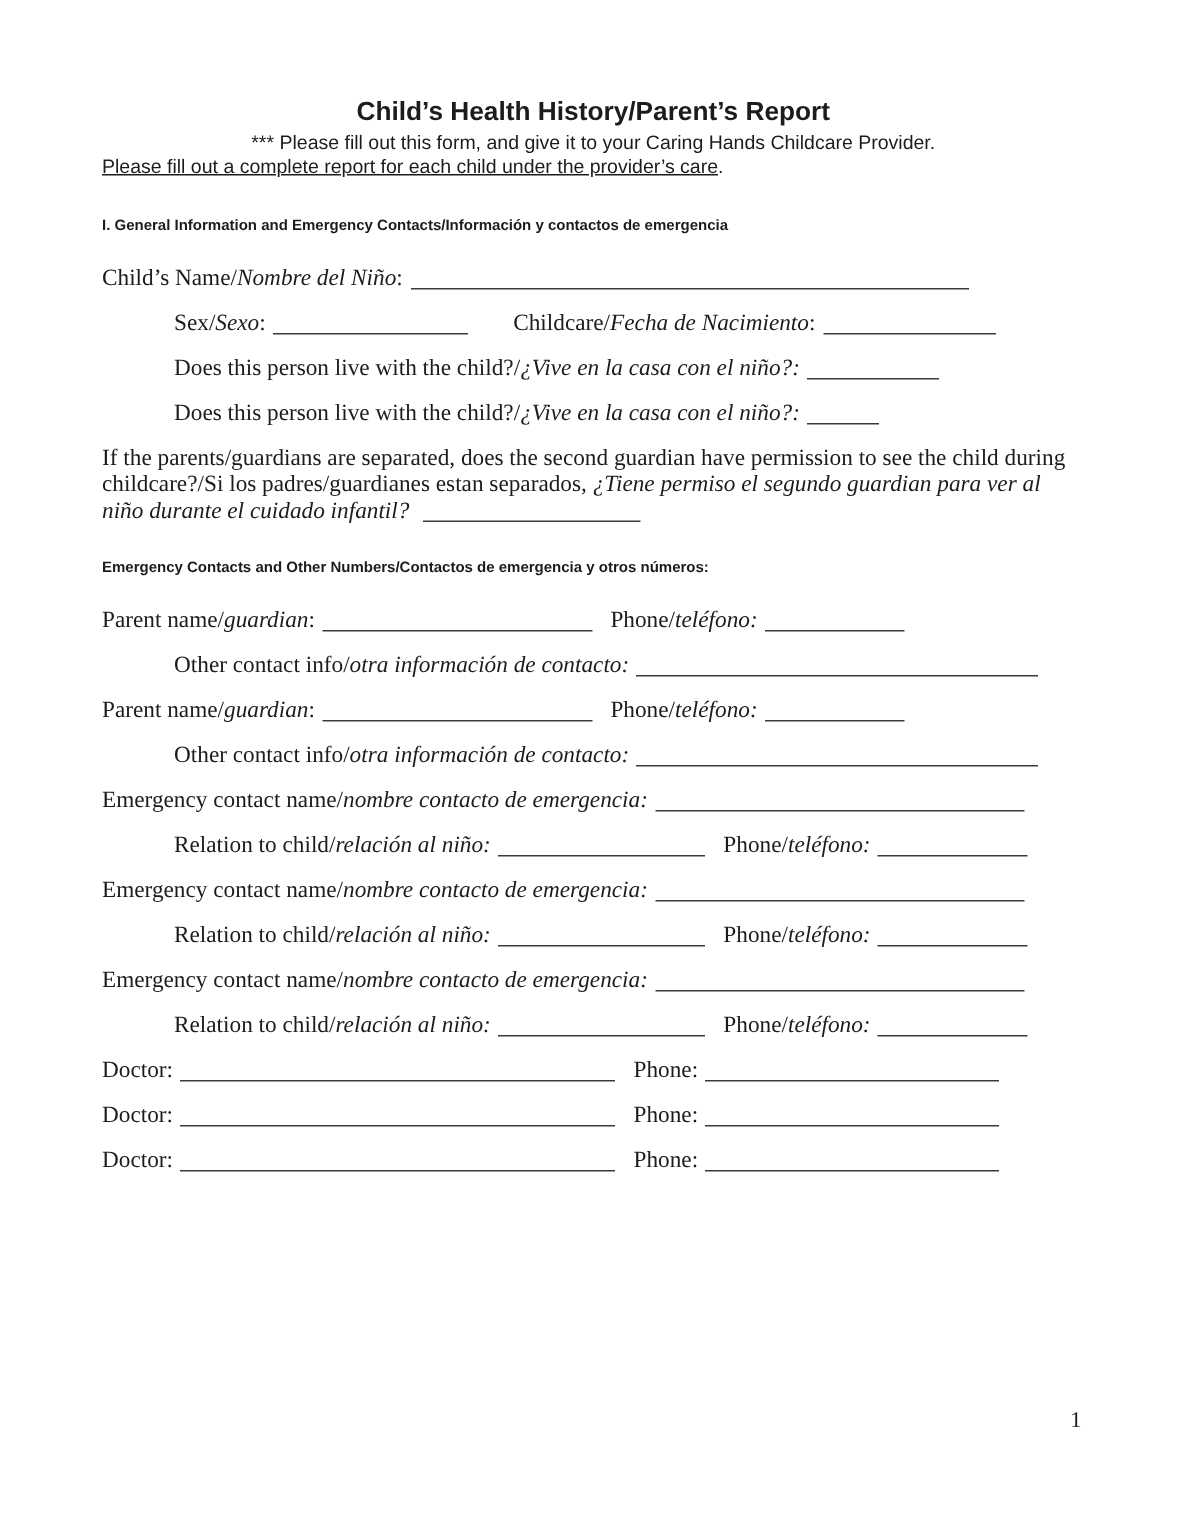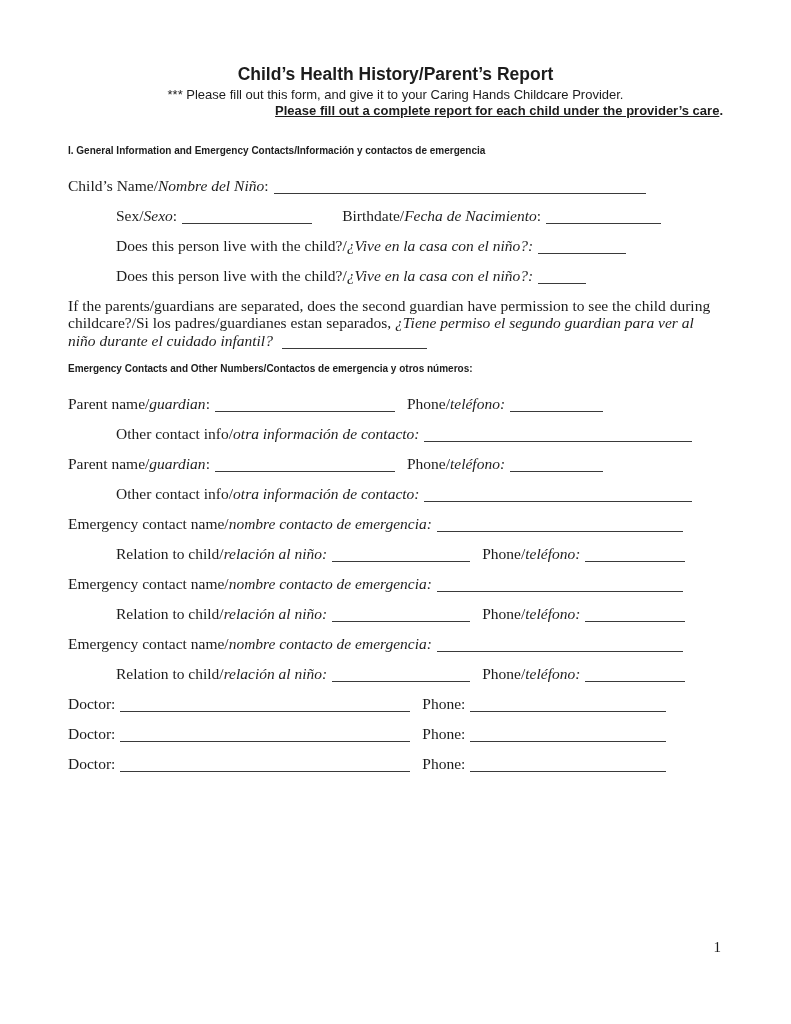--- a/index.html
+++ b/index.html
@@ -20,31 +20,31 @@
     line-height:21px; text-align:center;
     white-space:nowrap;
   }
   .note {
     font-family:"Liberation Sans", sans-serif;
     font-size:13px; line-height:16px; text-align:center;
     margin-top:2px; white-space:nowrap;
   }
   .instruction {
     font-family:"Liberation Sans", sans-serif;
-    font-size:13px; font-weight:bold; line-height:16px;
-    text-align:right; white-space:nowrap;
+    font-size:13px; font-weight:normal; line-height:16px;
+    text-align:left; white-space:nowrap;
   }
   .instruction .ul { text-decoration:underline; }
   .sec-heading {
     font-family:Liberation Sans, sans-serif;
     font-weight:bold; font-size:10px; line-height:18px;
     white-space:nowrap;
   }
   .sec-heading.first { margin-top:23px; }
-  .sec-heading.second { margin-top:11px; }
+  .sec-heading.second { margin-top:21px; }
   .row { margin-top:12.5px; line-height:17.5px; white-space:nowrap; }
   .row.indent { padding-left:48px; }
   .row.after-heading { margin-top:17px; }
   .para { margin-top:12px; line-height:17.5px; white-space:normal; }
   i { }
   .blank {
     display:inline-block;
     border-bottom:1.5px solid #3a3a3a;
     height:12px; vertical-align:-3px;
     margin-left:5px;
@@ -81,21 +81,21 @@
   <div class="note">*** Please fill out this form, and give it to your Caring Hands Childcare Provider.</div>
   <div class="instruction"><span class="ul">Please fill out a complete report for each child under the provider’s care</span><span>.</span></div>
 
   <div class="sec-heading first">I. General Information and Emergency Contacts/Información y contactos de emergencia</div>
 
   <div class="row after-heading">
     <span><span>Child’s Name/</span><i>Nombre del Niño</i><span>:</span></span><span class="blank u-child"></span>
   </div>
 
   <div class="row indent">
-    <span><span>Sex/</span><i>Sexo</i><span>:</span></span><span class="blank u-sex"></span><span class="g2w"><span>Birthdate/</span><i>Fecha de Nacimiento</i><span>:</span></span><span class="blank u-birth"></span>
+    <span><span>Sex/</span><i>Sexo</i><span>:</span></span><span class="blank u-sex"></span><span class="g2w"><span>Childcare/</span><i>Fecha de Nacimiento</i><span>:</span></span><span class="blank u-birth"></span>
   </div>
 
 
   <div class="row indent">
     <span><span>Does this person live with the child?/</span><i>¿Vive en la casa con el niño?:</i></span><span class="blank u-live1"></span>
   </div>
 
 
   <div class="row indent">
     <span><span>Does this person live with the child?/</span><i>¿Vive en la casa con el niño?:</i></span><span class="blank u-live2"></span>

